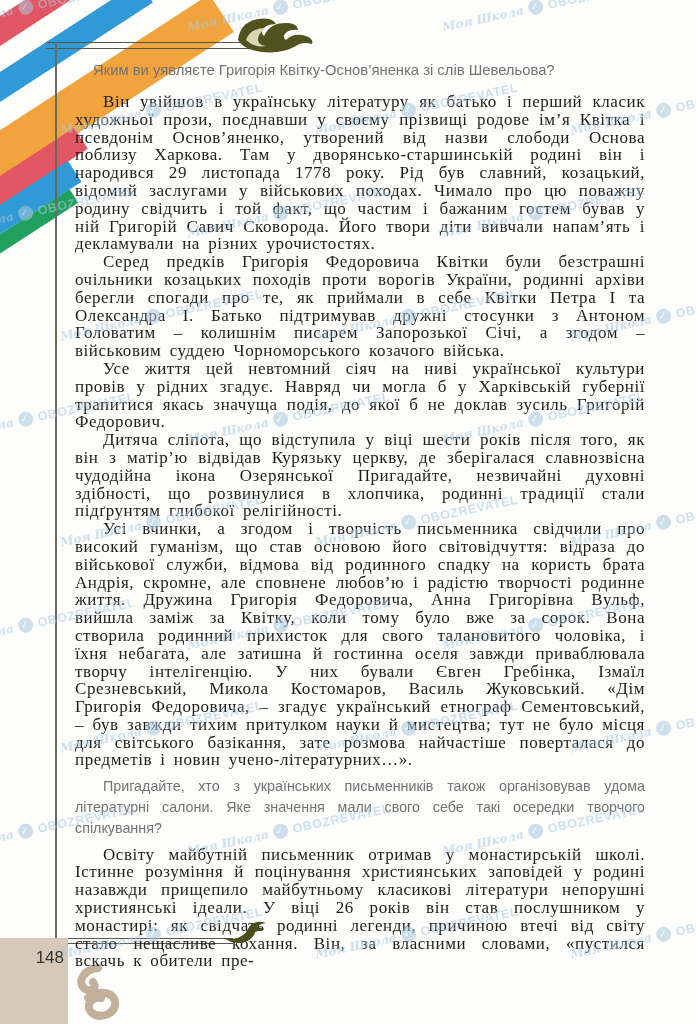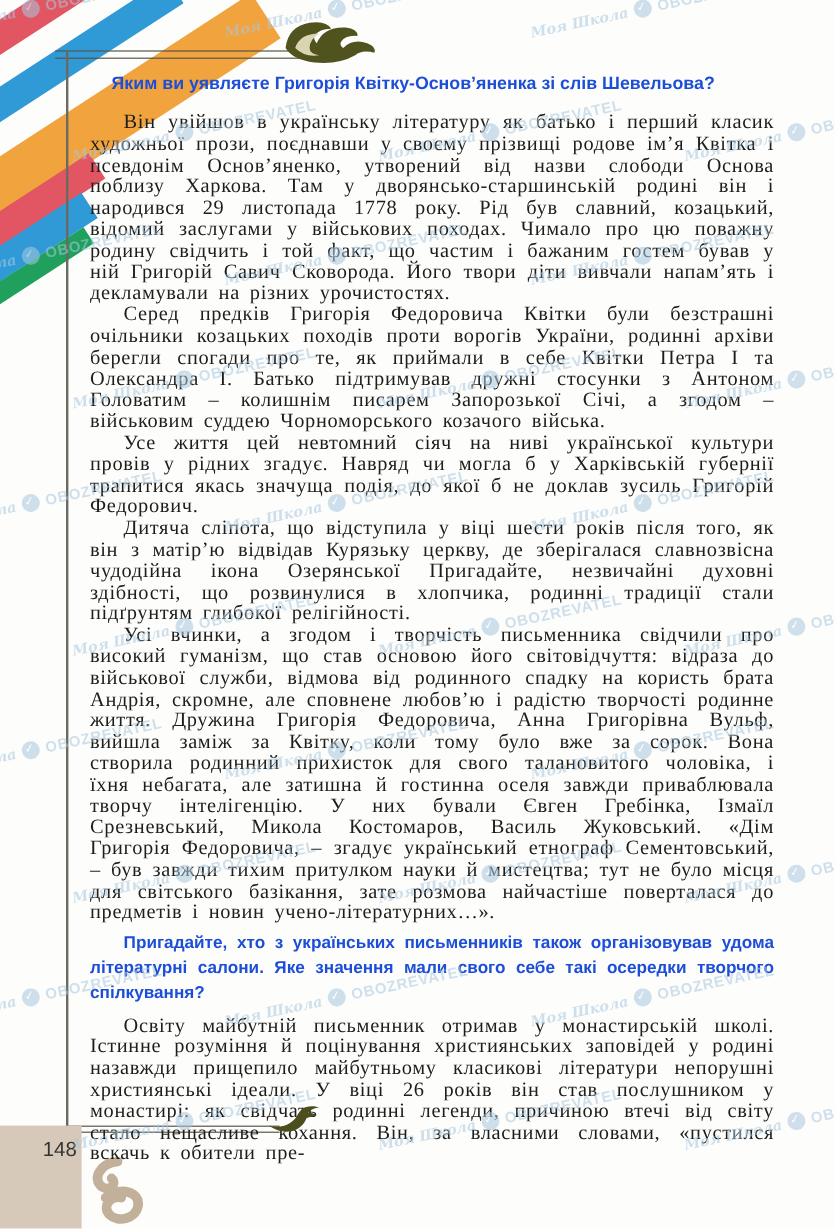--- a/index.html
+++ b/index.html
@@ -29,21 +29,21 @@
   
   #header-flourish{position:absolute;left:236px;top:14px;z-index:4;}
   #page-header-title{
     position:absolute;left:348px;top:30px;z-index:4;
     font-family:"Liberation Sans",sans-serif;
     font-size:13px;letter-spacing:1.2px;color:#5f5b50;white-space:nowrap;
   }
   
   #content{position:absolute;left:75px;top:57px;width:570px;z-index:4;color:#1d1d1b;}
   .question{
-    font-family:"Liberation Sans",sans-serif;font-weight:bold;color:#1d4ed8;
+    font-family:"Liberation Sans",sans-serif;font-weight:normal;color:#737373;
   }
   #question-1{font-size:14.8px;line-height:19px;margin:4px 0 13px 18px;}
   #question-2{font-size:14.3px;line-height:20.8px;text-align:justify;
     text-indent:28px;margin:7px 0;word-spacing:2px;}
   p.body-par{
     margin:0;font-size:17px;line-height:17.8px;text-align:justify;
     text-indent:28px;letter-spacing:0.55px;word-spacing:3.5px;
   }
   
   #page-number-block{position:absolute;left:0;top:938px;width:68px;height:86px;

